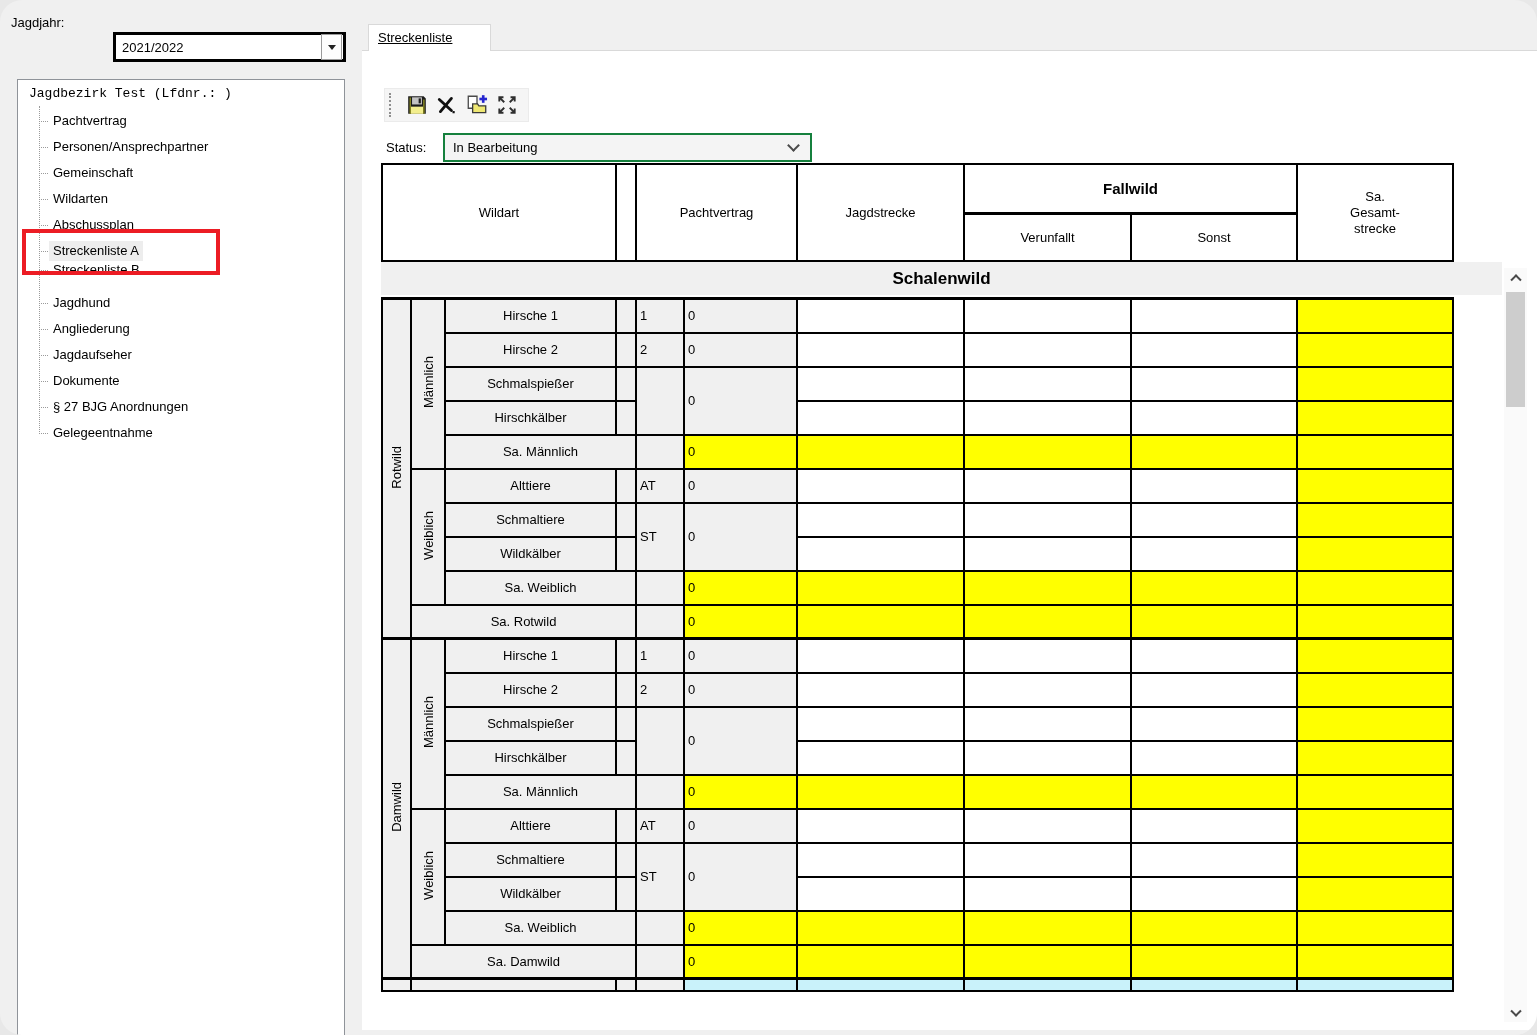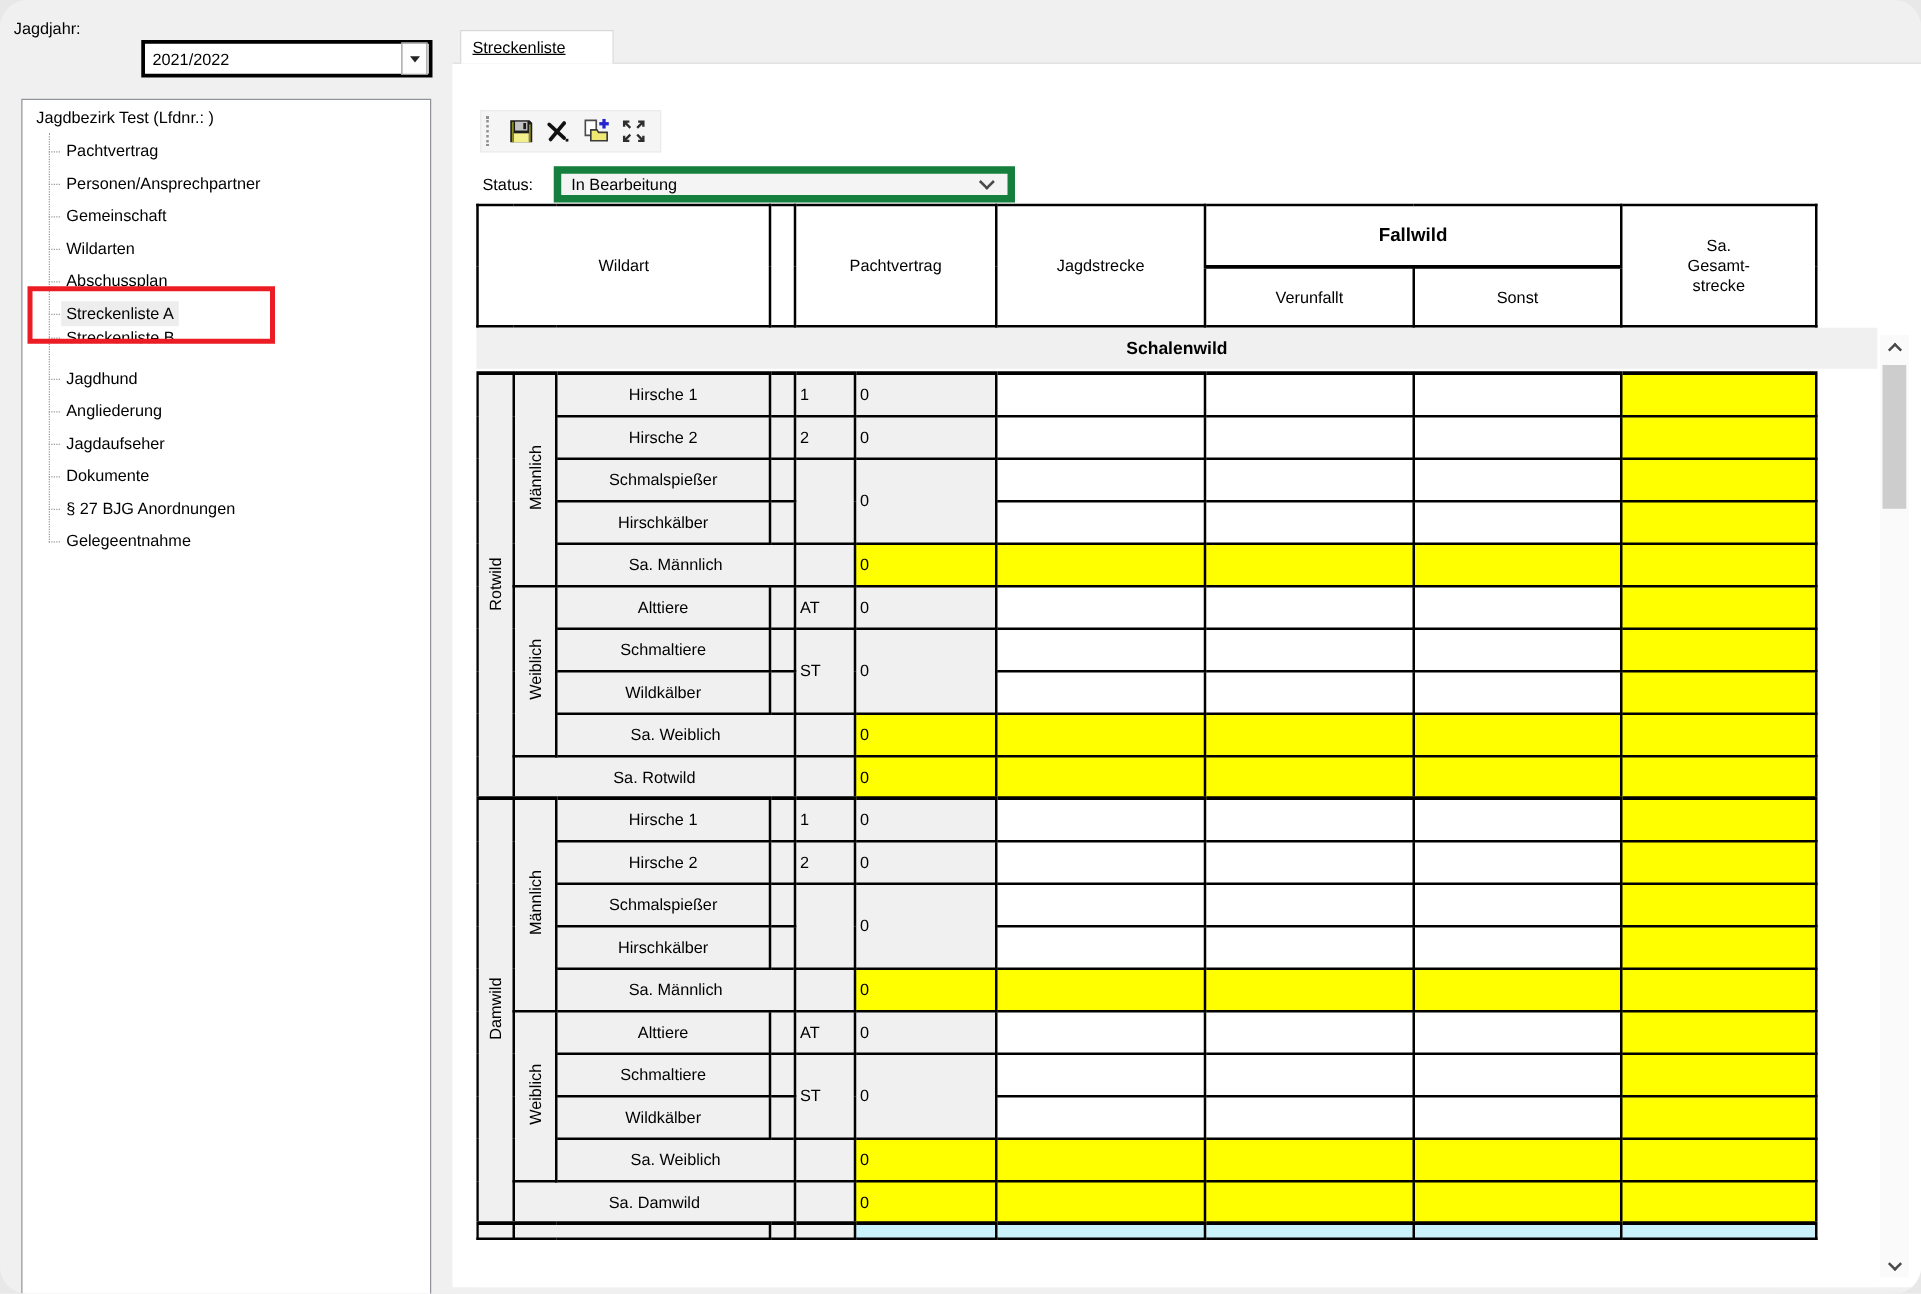--- a/index.html
+++ b/index.html
@@ -20,21 +20,21 @@
   .combo-btn {
     width:21px; height:26px; margin-right:1px; background:#fdfdfd;
     border:1px solid #9a9a9a; display:flex; align-items:center; justify-content:center;
   }
   .tri-down { width:0; height:0; border-left:4px solid transparent; border-right:4px solid transparent; border-top:5px solid #222; }
   
   .tree-panel {
     position:absolute; left:17px; top:79px; width:328px; height:970px;
     background:#fff; border:1px solid #8f9399; overflow:hidden;
   }
-  .tree-root { position:absolute; left:11px; top:6px; white-space:nowrap; }
+  .tree-root { position:absolute; left:11px; top:6px; white-space:nowrap;font-family:Liberation Mono, monospace; }
   .tree-item { position:absolute; left:31px; height:20px; line-height:20px; white-space:nowrap; padding:0 4px; }
   .tree-item.selected { background:#ededed; }
   .tree-vline { position:absolute; left:21px; top:26px; width:0; border-left:1px dotted #9a9a9a; }
   .tree-item::before {
     content:""; position:absolute; left:-10px; top:10px; width:9px; height:0;
     border-top:1px dotted #9a9a9a;
   }
   .annotation-box {
     position:absolute; left:22px; top:229px; width:198px; height:46px;
     border:4px solid #ec1c24; z-index:60; pointer-events:none;
@@ -54,39 +54,39 @@
     position:absolute; left:384px; top:88px; height:34px; z-index:3;
     display:flex; align-items:center; background:#f5f5f5; padding:0 6px 0 4px;
     border:1px solid #ebebeb;
   }
   .grip { height:24px; width:4px; border-left:2px dotted #8f8f8f; margin-right:9px; }
   .tb-btn { width:30px; height:28px; display:flex; align-items:center; justify-content:center; }
   
   .status-label { position:absolute; left:386px; top:140px; z-index:3; }
   .combo-status {
     left:443px; top:133px; width:369px; height:29px; z-index:3;
-    background:#f4f4f4; border:6px solid #15803d;
+    background:#f4f4f4; border:2px solid #15803d;
   }
   .combo-status .combo-text { flex:1; padding-left:8px; }
   .chev { width:9px; height:9px; border-right:2px solid #4a4a4a; border-bottom:2px solid #4a4a4a; }
   .chev.down { transform:rotate(45deg); margin:-4px 12px 0 0; }
   .chev.up   { transform:rotate(-135deg); margin-top:4px; }
   
   table { border-collapse:collapse; table-layout:fixed; }
   .ghead { position:absolute; left:381px; top:163px; z-index:2; background:#fff; }
   .ghead td { border:2px solid #000; background:#fff; text-align:center; vertical-align:middle; }
   .ghead .fallwild { font-weight:bold; font-size:15px; border-bottom:3px solid #000; }
   .ghead .gesamt { white-space:pre-line; line-height:16px; }
   .viewport {
     position:absolute; left:381px; top:262px; width:1121px; height:768px;
     overflow:hidden; background:#fff; z-index:1;
   }
   .band {
     height:33px; line-height:33px; background:#f0f0f0; text-align:center;
-    font-weight:bold; font-size:14px; margin-bottom:2px;
+    font-weight:bold; font-size:17px; margin-bottom:2px;
   }
   .gbody td { border:2px solid #000; height:34px; vertical-align:middle; }
   .gbody .gcell { background:#f0f0f0; text-align:center; }
   .gbody .lab  { background:#f0f0f0; text-align:center; }
   .gbody .spc  { background:#f0f0f0; }
   .gbody .code { background:#f0f0f0; text-align:left; padding-left:3px; }
   .gbody .val  { background:#f0f0f0; text-align:left; padding-left:3px; }
   .gbody .dcell { background:#fff; }
   .gbody .ycell { background:#ffff00; }
   .gbody .ccell { background:#c9f2fa; }

